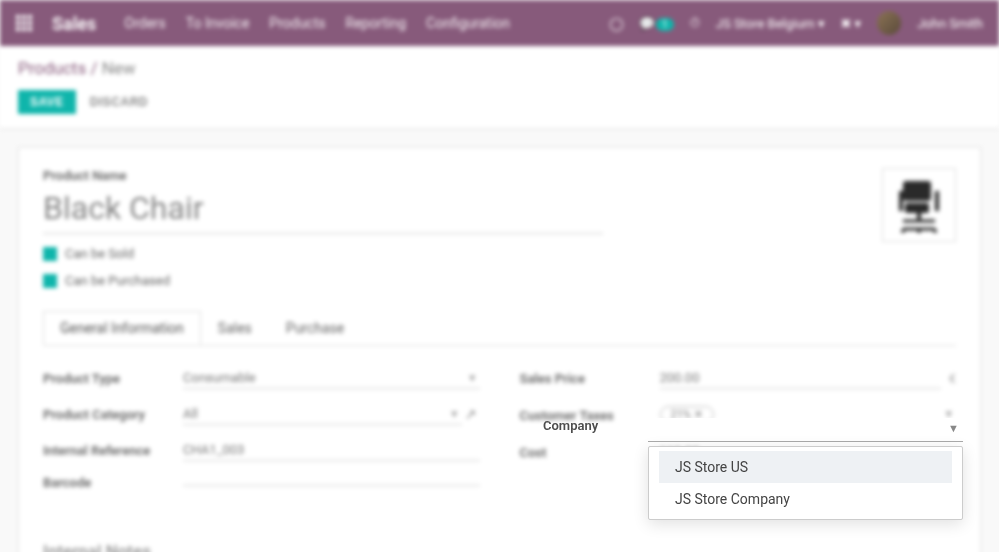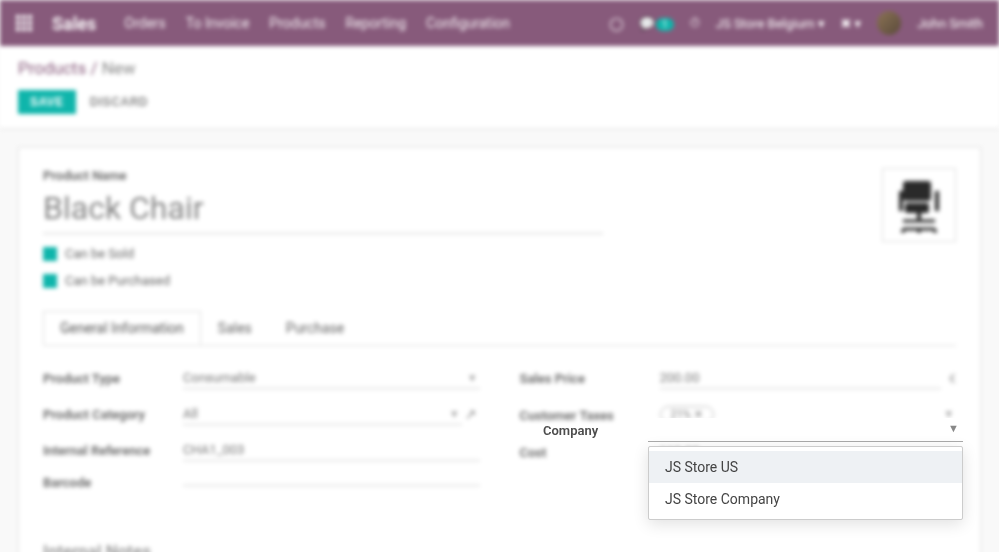--- a/index.html
+++ b/index.html
@@ -48,27 +48,27 @@
 .field-input { flex: 1; border: none; border-bottom: 1px solid #d0d0d0; padding: 3px 0; color: #777; font-size: 13px; background: transparent; position: relative; }
 .field-input.dd::after { content: "▾"; position: absolute; right: 4px; color: #aaa; }
 .field-action { width: 18px; text-align: center; color: #888; font-size: 14px; }
 .tax-badge { display: inline-block; border: 1px solid #bbb; border-radius: 10px; padding: 1px 10px; font-size: 11px; color: #777; }
 .currency { color: #aaa; margin-left: 8px; }
 
 .notes-head { margin-top: 28px; font-size: 17px; color: #999; font-weight: 600; }
 
 
 .company-focus-layer { position: absolute; top: 418px; left: 543px; width: 420px; z-index: 50; }
-.company-row { display: flex; align-items: center; font-size: 13px; }
+.company-row { display: flex; align-items: flex-start; font-size: 13px; }
 .company-row .clabel { width: 105px; font-weight: 600; color: #4c4c4c; }
 .company-input-wrap { flex: 1; position: relative; }
 .company-input { width: 100%; border: none; border-bottom: 1px solid #aaa; padding: 4px 18px 4px 4px; font-size: 13px; color: #333; outline: none; }
 .company-caret { position: absolute; right: 4px; top: 4px; color: #888; font-size: 11px; }
 
-.company-dropdown { position: absolute; top: 28px; left: 105px; right: 0; background: #fff; border: 1px solid #ccc; border-radius: 2px; box-shadow: 0 4px 16px rgba(0,0,0,0.12); padding: 4px 0; }
+.company-dropdown { position: absolute; top: 28px; left: 105px; right: 0; background: #fff; border: 1px solid #ccc; border-radius: 2px; box-shadow: 0 4px 16px rgba(0,0,0,0.12); padding: 4px 10px; }
 .company-opt { padding: 8px 16px; font-size: 14px; color: #444; cursor: pointer; }
 .company-opt.highlight { background: #eef1f4; }
 </style>
 </head>
 <body>
 
 <div class="blur-bg">
 
   <div class="topbar">
     <div class="apps-icon">

